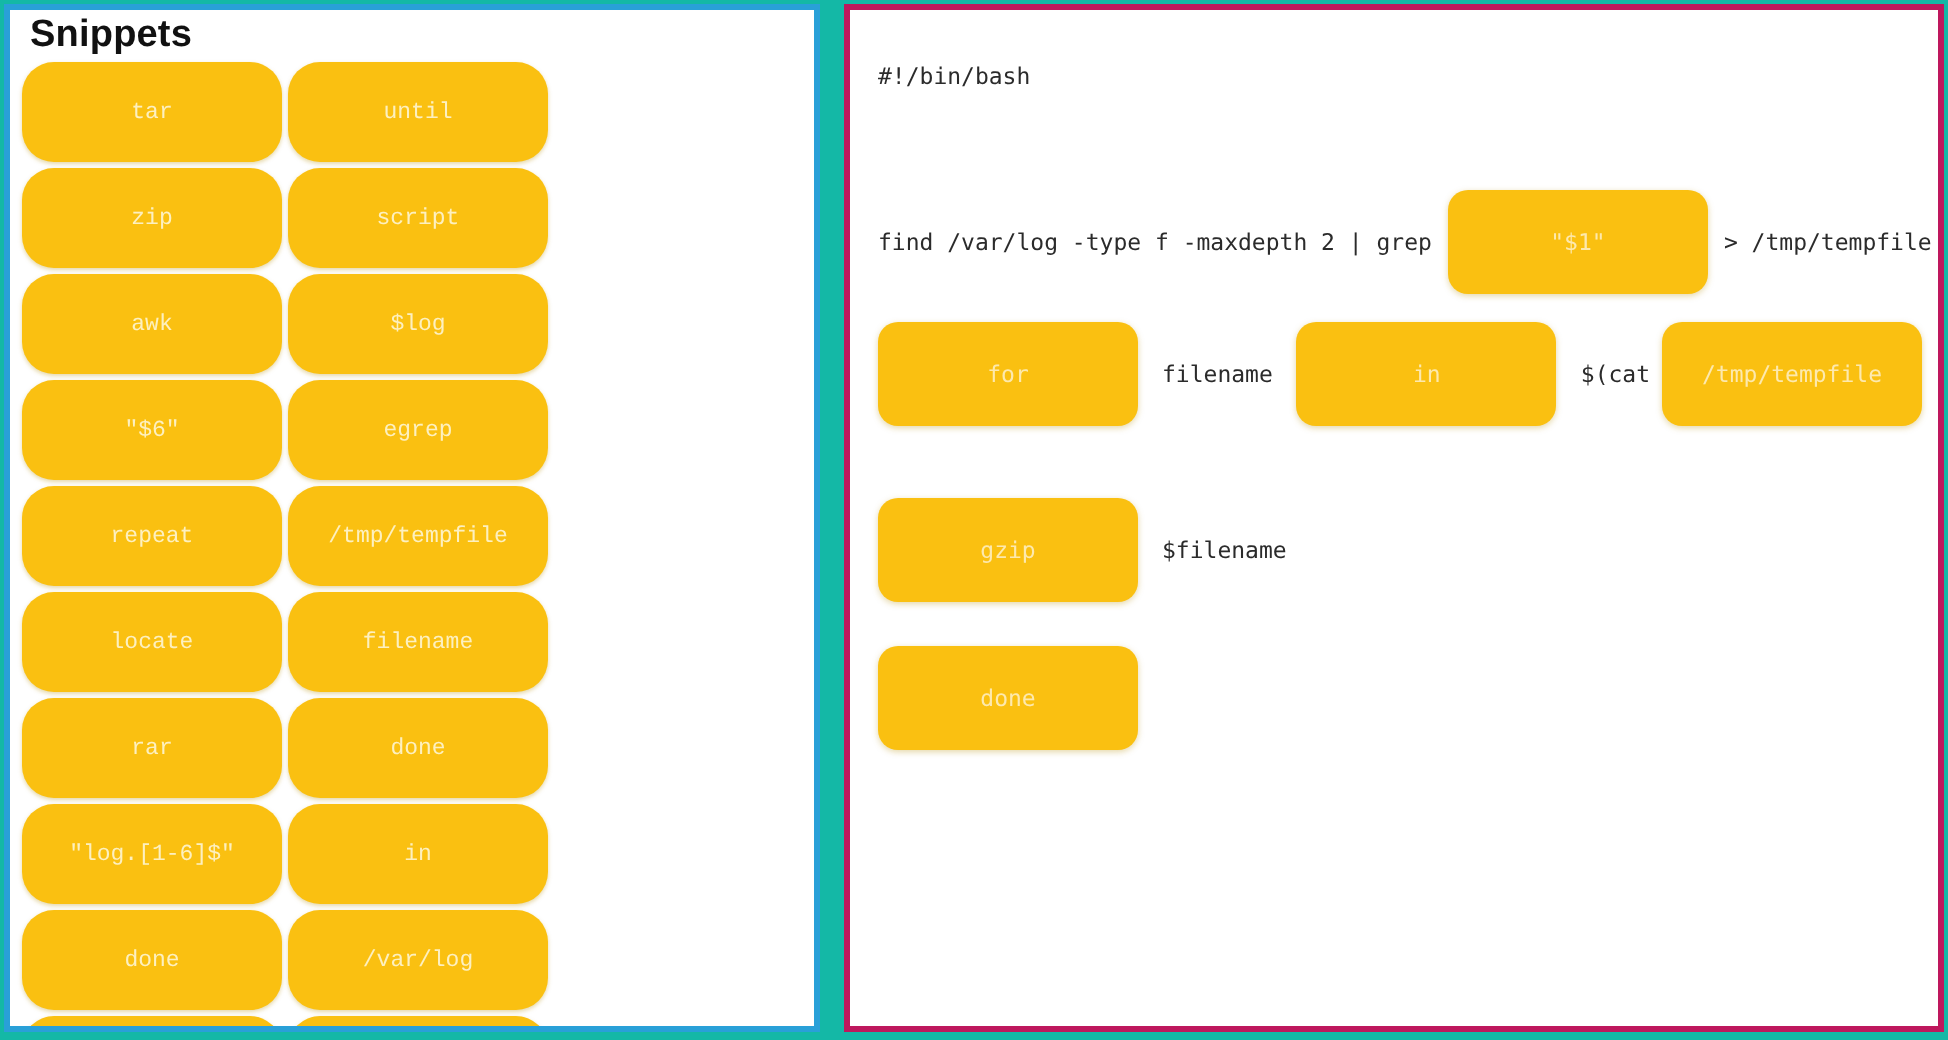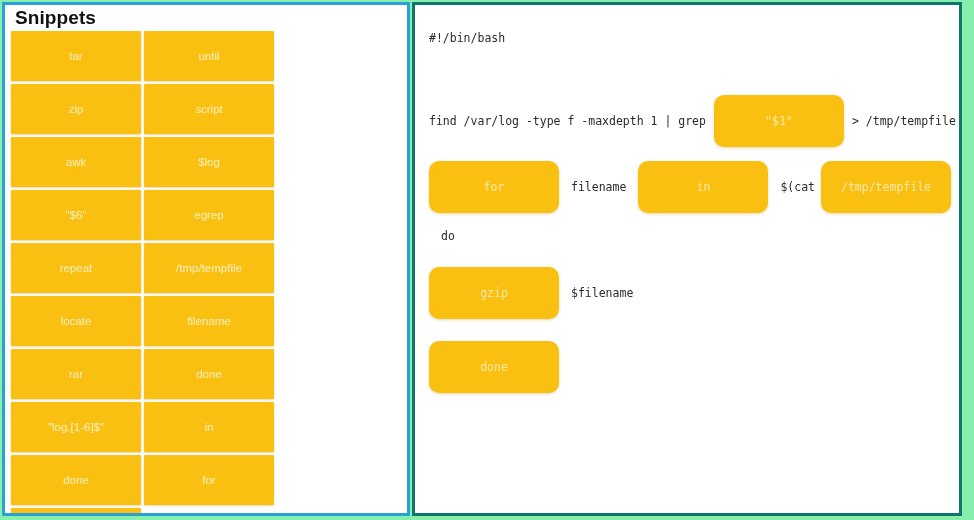--- a/index.html
+++ b/index.html
@@ -11,21 +11,21 @@
     width: 974px;
     height: 520px;
     font-family: "DejaVu Sans Mono", monospace;
     overflow: hidden;
   }
   .app {
     position: relative;
     width: 974px;
     height: 520px;
     display: flex;
-    background: #86efac;
+    background: #14b8a6;
   }
 
   
   .palette-panel {
     position: absolute;
     left: 2px;
     top: 2px;
     width: 408px;
     height: 514px;
     box-sizing: border-box;
@@ -48,44 +48,44 @@
     flex-wrap: wrap;
     gap: 3px 3px;
     padding: 0 4px 4px 6px;
     align-content: flex-start;
   }
   .chip {
     width: 130px;
     height: 50px;
     box-sizing: border-box;
     background: #fac011;
-    border-radius: 1px;
+    border-radius: 16px;
     display: flex;
     align-items: center;
     justify-content: center;
-    font-family: Liberation Sans, sans-serif;
+    font-family: Liberation Mono, monospace;
     font-size: 11.5px;
     color: #fdf0c0;
     box-shadow: 0 1px 2px rgba(180,140,0,0.35);
     cursor: grab;
     user-select: none;
     text-align: left;
     overflow: hidden;
     white-space: nowrap;
   }
 
   
   .script-panel {
     position: absolute;
-    left: 412px;
+    left: 422px;
     top: 2px;
     width: 550px;
     height: 514px;
     box-sizing: border-box;
-    border: 3px solid #0f766e;
+    border: 3px solid #be185d;
     background: #ffffff;
     overflow: hidden;
   }
   .script-body {
     padding: 24px 0 0 14px;
     font-family: "DejaVu Sans Mono", monospace;
     font-size: 11.5px;
     color: #2b2b2b;
   }
   .code-line {
@@ -152,40 +152,41 @@
       <div class="chip">egrep</div>
       <div class="chip">repeat</div>
       <div class="chip">/tmp/tempfile</div>
       <div class="chip">locate</div>
       <div class="chip">filename</div>
       <div class="chip">rar</div>
       <div class="chip">done</div>
       <div class="chip">"log.[1-6]$"</div>
       <div class="chip">in</div>
       <div class="chip">done</div>
+      <div class="chip">/var/log</div>
       <div class="chip">for</div>
       <div class="chip">xz</div>
 
     </div>
   </div>
 
   <div class="script-panel">
     <div class="script-body">
 
       <div class="code-line">
         <span class="code-text">#!/bin/bash</span>
       </div>
 
       <div class="spacer-sm"></div>
 
 
       <div class="spacer-md"></div>
 
       <div class="code-line tall">
-        <span class="code-text">find /var/log -type f -maxdepth 1 | grep</span>
+        <span class="code-text">find /var/log -type f -maxdepth 2 | grep</span>
         <span class="gap-b"></span>
         <span class="slot">"$1"</span>
         <span class="gap-b"></span>
         <span class="code-text">&gt; /tmp/tempfile</span>
       </div>
 
       <div class="spacer-md"></div>
 
       <div class="code-line tall">
         <span class="slot">for</span>
@@ -196,23 +197,20 @@
         <span class="gap-a"></span>
         <span class="code-text">$(cat</span>
         <span class="gap-c"></span>
         <span class="slot">/tmp/tempfile</span>
         <span class="gap-c"></span>
         <span class="code-text">)</span>
       </div>
 
       <div class="spacer-md"></div>
 
-      <div class="code-line indent-do">
-        <span class="code-text">do</span>
-      </div>
 
       <div class="spacer-lg"></div>
 
       <div class="code-line tall">
         <span class="slot">gzip</span>
         <span class="gap-a"></span>
         <span class="code-text">$filename</span>
       </div>
 
       <div class="spacer-lg"></div>

